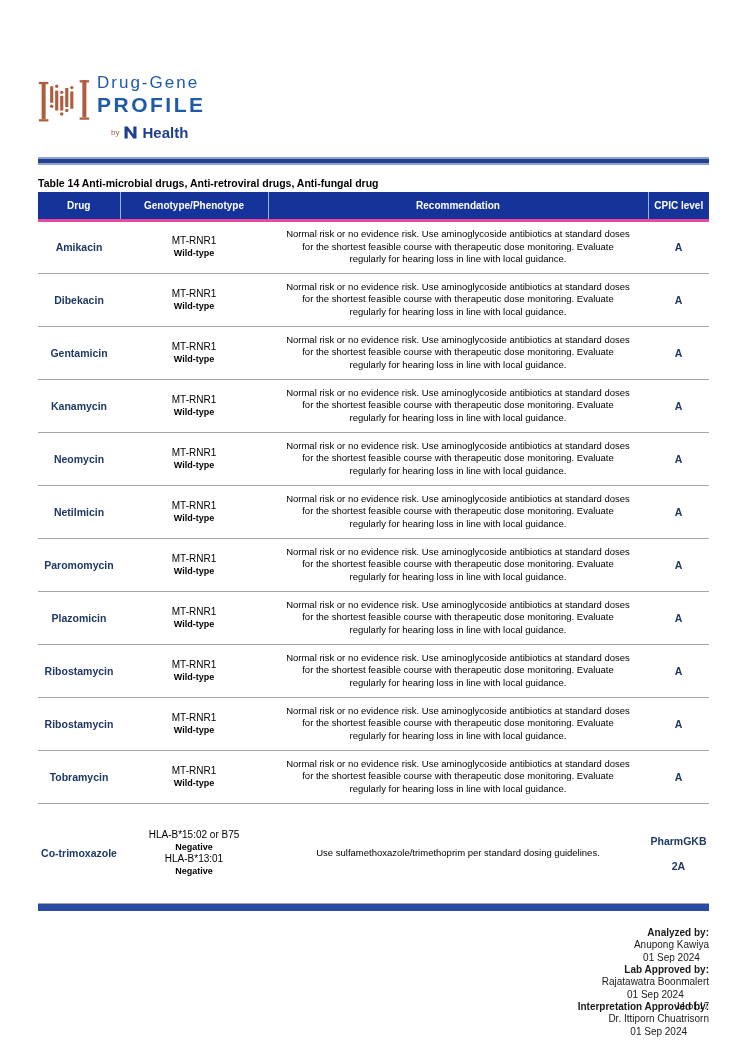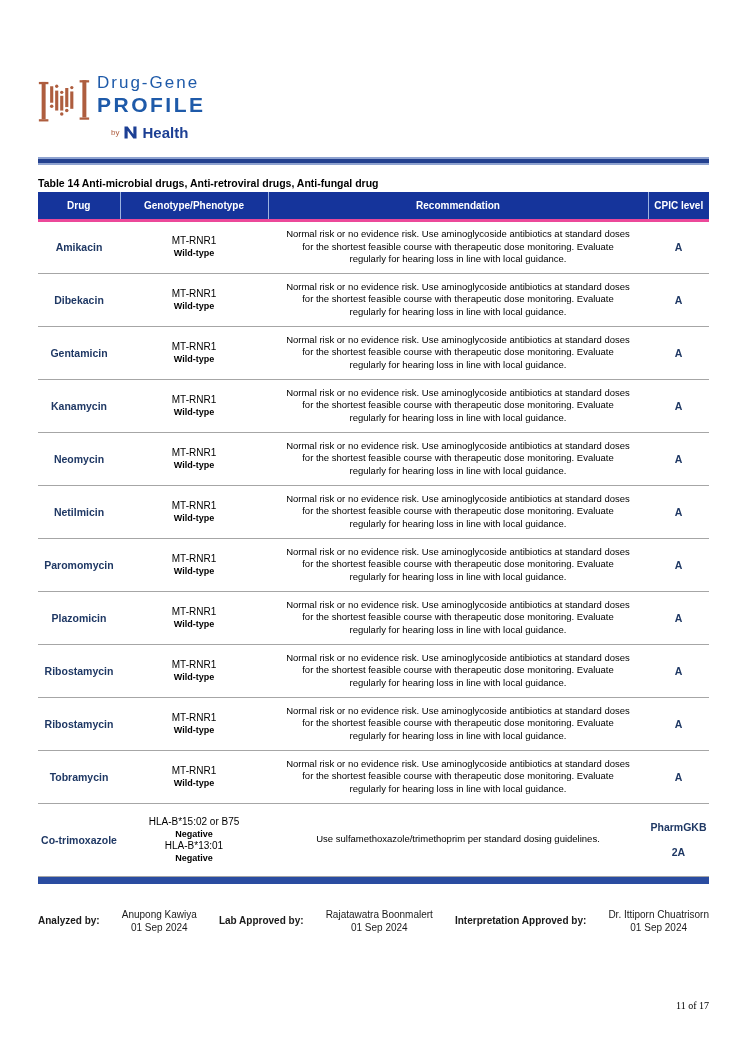--- a/index.html
+++ b/index.html
@@ -41,31 +41,31 @@
   thead th {
     background: #15349b; color: #ffffff; font-size: 10px; font-weight: 700;
     height: 28px; text-align: center; vertical-align: middle;
     border-bottom: 3px solid #ec4899;
   }
   thead th + th { border-left: 1px solid #9db4e0; }
   tbody td {
     height: 53px; text-align: center; vertical-align: middle;
     border-bottom: 1px solid #a6a6a6;
   }
-  tr.tall td { height: 73px; }
+  tr.tall td { height: 100px; }
   td.drug { font-size: 10.5px; font-weight: 700; color: #1f3864; }
   td.geno { font-size: 10px; color: #000; }
   .geno-main { font-size: 10px; line-height: 12px; }
   .geno-sub  { font-size: 9px; font-weight: 700; line-height: 12px; }
   td.rec { font-size: 9.5px; line-height: 12.5px; padding: 0 16px; color: #000; }
   td.cpic { font-size: 10.5px; font-weight: 700; color: #1f3864; }
   .cpic-line + .cpic-line { margin-top: 13px; }
 
   
-  .footer { display: flex; justify-content: space-between; align-items: center; margin-top: 24px; font-size: 10px; }
+  .footer { display: flex; justify-content: space-between; align-items: flex-end; margin-top: 16px; font-size: 10px; flex-direction: column; }
   .footer .f-label { font-weight: 700; white-space: nowrap; }
   .footer .f-person { text-align: center; line-height: 13px; }
   .page-number { position: absolute; right: 38px; top: 1000px; font-size: 10px; color: #000; font-family: Liberation Serif, serif; }
 </style>
 </head>
 <body>
 
 <div class="page">
 
   <div class="header">

